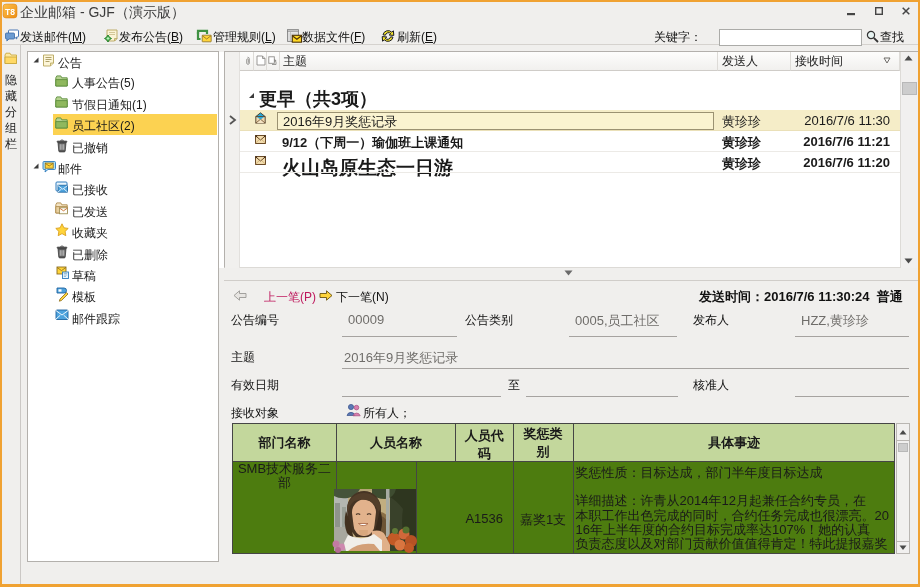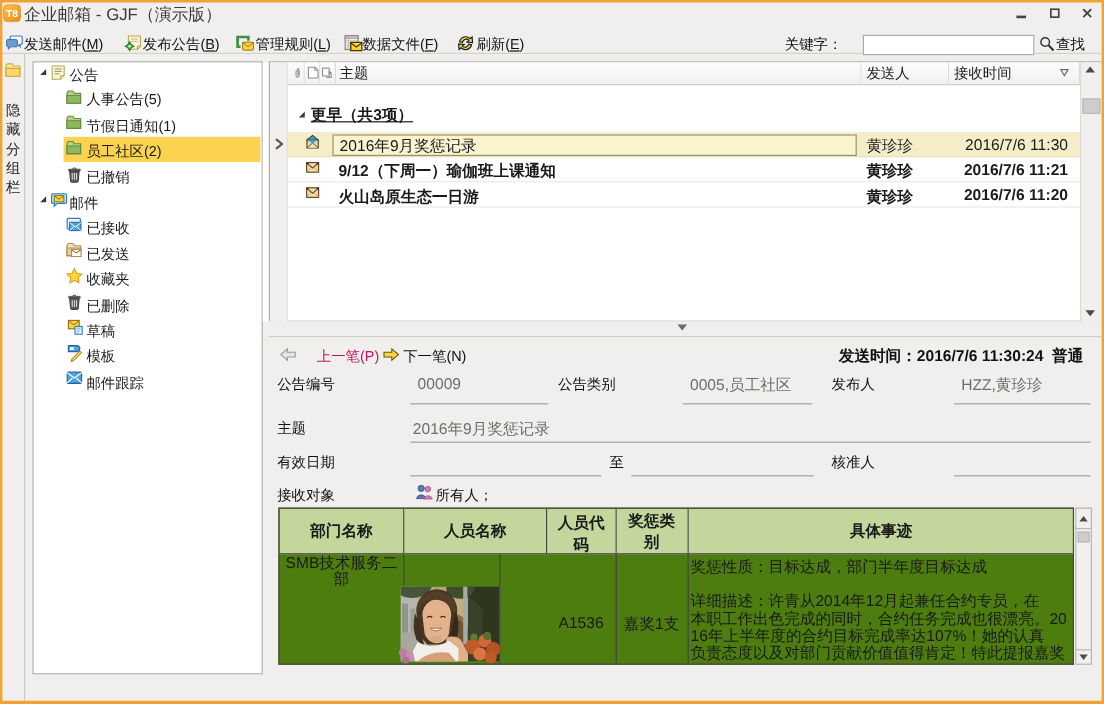--- a/index.html
+++ b/index.html
@@ -8,21 +8,21 @@
   .abs { position:absolute; }
   svg { position:absolute; overflow:visible; }
   #frame { position:absolute; left:0; top:0; width:920px; height:587px; z-index:50; pointer-events:none;
     border-left:2px solid #f0a232; border-right:2px solid #f0a232;
     border-top:2px solid #f0a232; border-bottom:3px solid #f0a232; }
   #title { left:20px; top:4px; font-size:14px; color:#3b3b3b; }
   #toolbar { left:2px; top:26px; width:916px; height:19px; border-bottom:1px solid #d5d2ce; }
   .tbt { position:absolute; top:30px; height:15px; line-height:15px; white-space:nowrap; color:#111; }
   .tbt u { text-decoration:underline; }
   #strip { left:2px; top:45px; width:19px; height:539px; border-right:1px solid #cbc8c5; }
-  #striptxt { left:4px; top:72px; width:14px; font-size:12px; color:#222; line-height:16px; text-align:center;margin-top:12px; }
+  #striptxt { left:4px; top:72px; width:14px; font-size:12px; color:#222; line-height:16px; text-align:center; }
   #tree { left:27px; top:51px; width:192px; height:511px; background:#fff; border:1px solid #b3b0ac; }
   .trow { position:absolute; left:0; width:189px; height:21px; }
   .trow .t { position:absolute; top:3px; white-space:nowrap; }
   #list { left:224px; top:51px; width:694px; height:217px; background:#fff; border-top:1px solid #b3b0ac; border-left:1px solid #b3b0ac; border-bottom:1px solid #dcdad6; }
   #gutter { left:0; top:0; width:15px; height:216px; background:#f1f0ee; border-right:1px solid #e2e0dd; }
   .hdr { position:absolute; top:0; height:19px; background:linear-gradient(#fdfdfc,#f1f0ee); border-right:1px solid #dddbd7; border-bottom:1px solid #cfccc8; line-height:19px; }
   .sb { background:#f1f0ef; }
   .thumb { position:absolute; background:#cdcdcd; border:1px solid #b8b8b8; }
   .lbl { position:absolute; color:#111; white-space:nowrap; }
   .val { position:absolute; color:#6f6d6a; white-space:nowrap; font-size:13px; }
@@ -219,34 +219,34 @@
 <div class="abs" style="left:219px; top:52px; width:5px; height:216px; background:#fff;"></div>
 <div class="abs" id="list">
   <div class="abs" id="gutter"></div>
   <div class="hdr" style="left:15px; width:14px;"></div>
   <div class="hdr" style="left:29px; width:13px;"></div>
   <div class="hdr" style="left:42px; width:13px;"></div>
   <div class="hdr" style="left:55px; width:438px; padding-left:3px;">主题</div>
   <div class="hdr" style="left:493px; width:73px; padding-left:4px;">发送人</div>
   <div class="hdr" style="left:566px; width:109px; padding-left:4px;">接收时间</div>
 
-  <div class="abs" style="left:34px; top:35px; font-weight:bold; font-size:13px; white-space:nowrap;text-decoration:underline;">更早（共3项）</div>
+  <div class="abs" style="left:34px; top:35px; font-weight:bold; font-size:18px; white-space:nowrap;">更早（共3项）</div>
 
   <div class="abs" style="left:15px; top:58px; width:660px; height:21px; background:#f5edc8; border-bottom:1px solid #eae0b8;"></div>
   <div class="abs" style="left:52px; top:60px; width:437px; height:18px; background:#faf3d0; border:1px solid #9b9272;"></div>
   <div class="abs" style="left:58px; top:61px; font-size:13px; white-space:nowrap;">2016年9月奖惩记录</div>
   <div class="abs" style="left:497px; top:61px; font-size:13px;">黄珍珍</div>
   <div class="abs" style="left:566px; top:61px; width:99px; text-align:right; font-size:13px;">2016/7/6 11:30</div>
 
   <div class="abs" style="left:57px; top:82px; font-weight:bold; font-size:13px; white-space:nowrap;">9/12（下周一）瑜伽班上课通知</div>
   <div class="abs" style="left:497px; top:82px; font-weight:bold; font-size:13px;">黄珍珍</div>
   <div class="abs" style="left:566px; top:82px; width:99px; text-align:right; font-weight:bold; font-size:13px;">2016/7/6 11:21</div>
   <div class="abs" style="left:15px; top:99px; width:660px; border-bottom:1px solid #eceae6;"></div>
 
-  <div class="abs" style="left:57px; top:103px; font-weight:bold; font-size:13px; white-space:nowrap;">火山岛原生态一日游</div>
+  <div class="abs" style="left:57px; top:103px; font-weight:bold; font-size:19px; white-space:nowrap;">火山岛原生态一日游</div>
   <div class="abs" style="left:497px; top:103px; font-weight:bold; font-size:13px;">黄珍珍</div>
   <div class="abs" style="left:566px; top:103px; width:99px; text-align:right; font-weight:bold; font-size:13px;">2016/7/6 11:20</div>
   <div class="abs" style="left:15px; top:120px; width:660px; border-bottom:1px solid #eceae6;"></div>
 
   <div class="abs sb" style="left:675px; top:0; width:19px; height:216px; border-left:1px solid #dddbd7;"></div>
   <div class="thumb" style="left:677px; top:30px; width:15px; height:13px;"></div>
 </div>
 
 <svg style="left:229px; top:115px;" width="7" height="10" viewBox="0 0 7 10">
     <path d="M1 1 L6 5 L1 9" fill="none" stroke="#555" stroke-width="1.8"></path>

